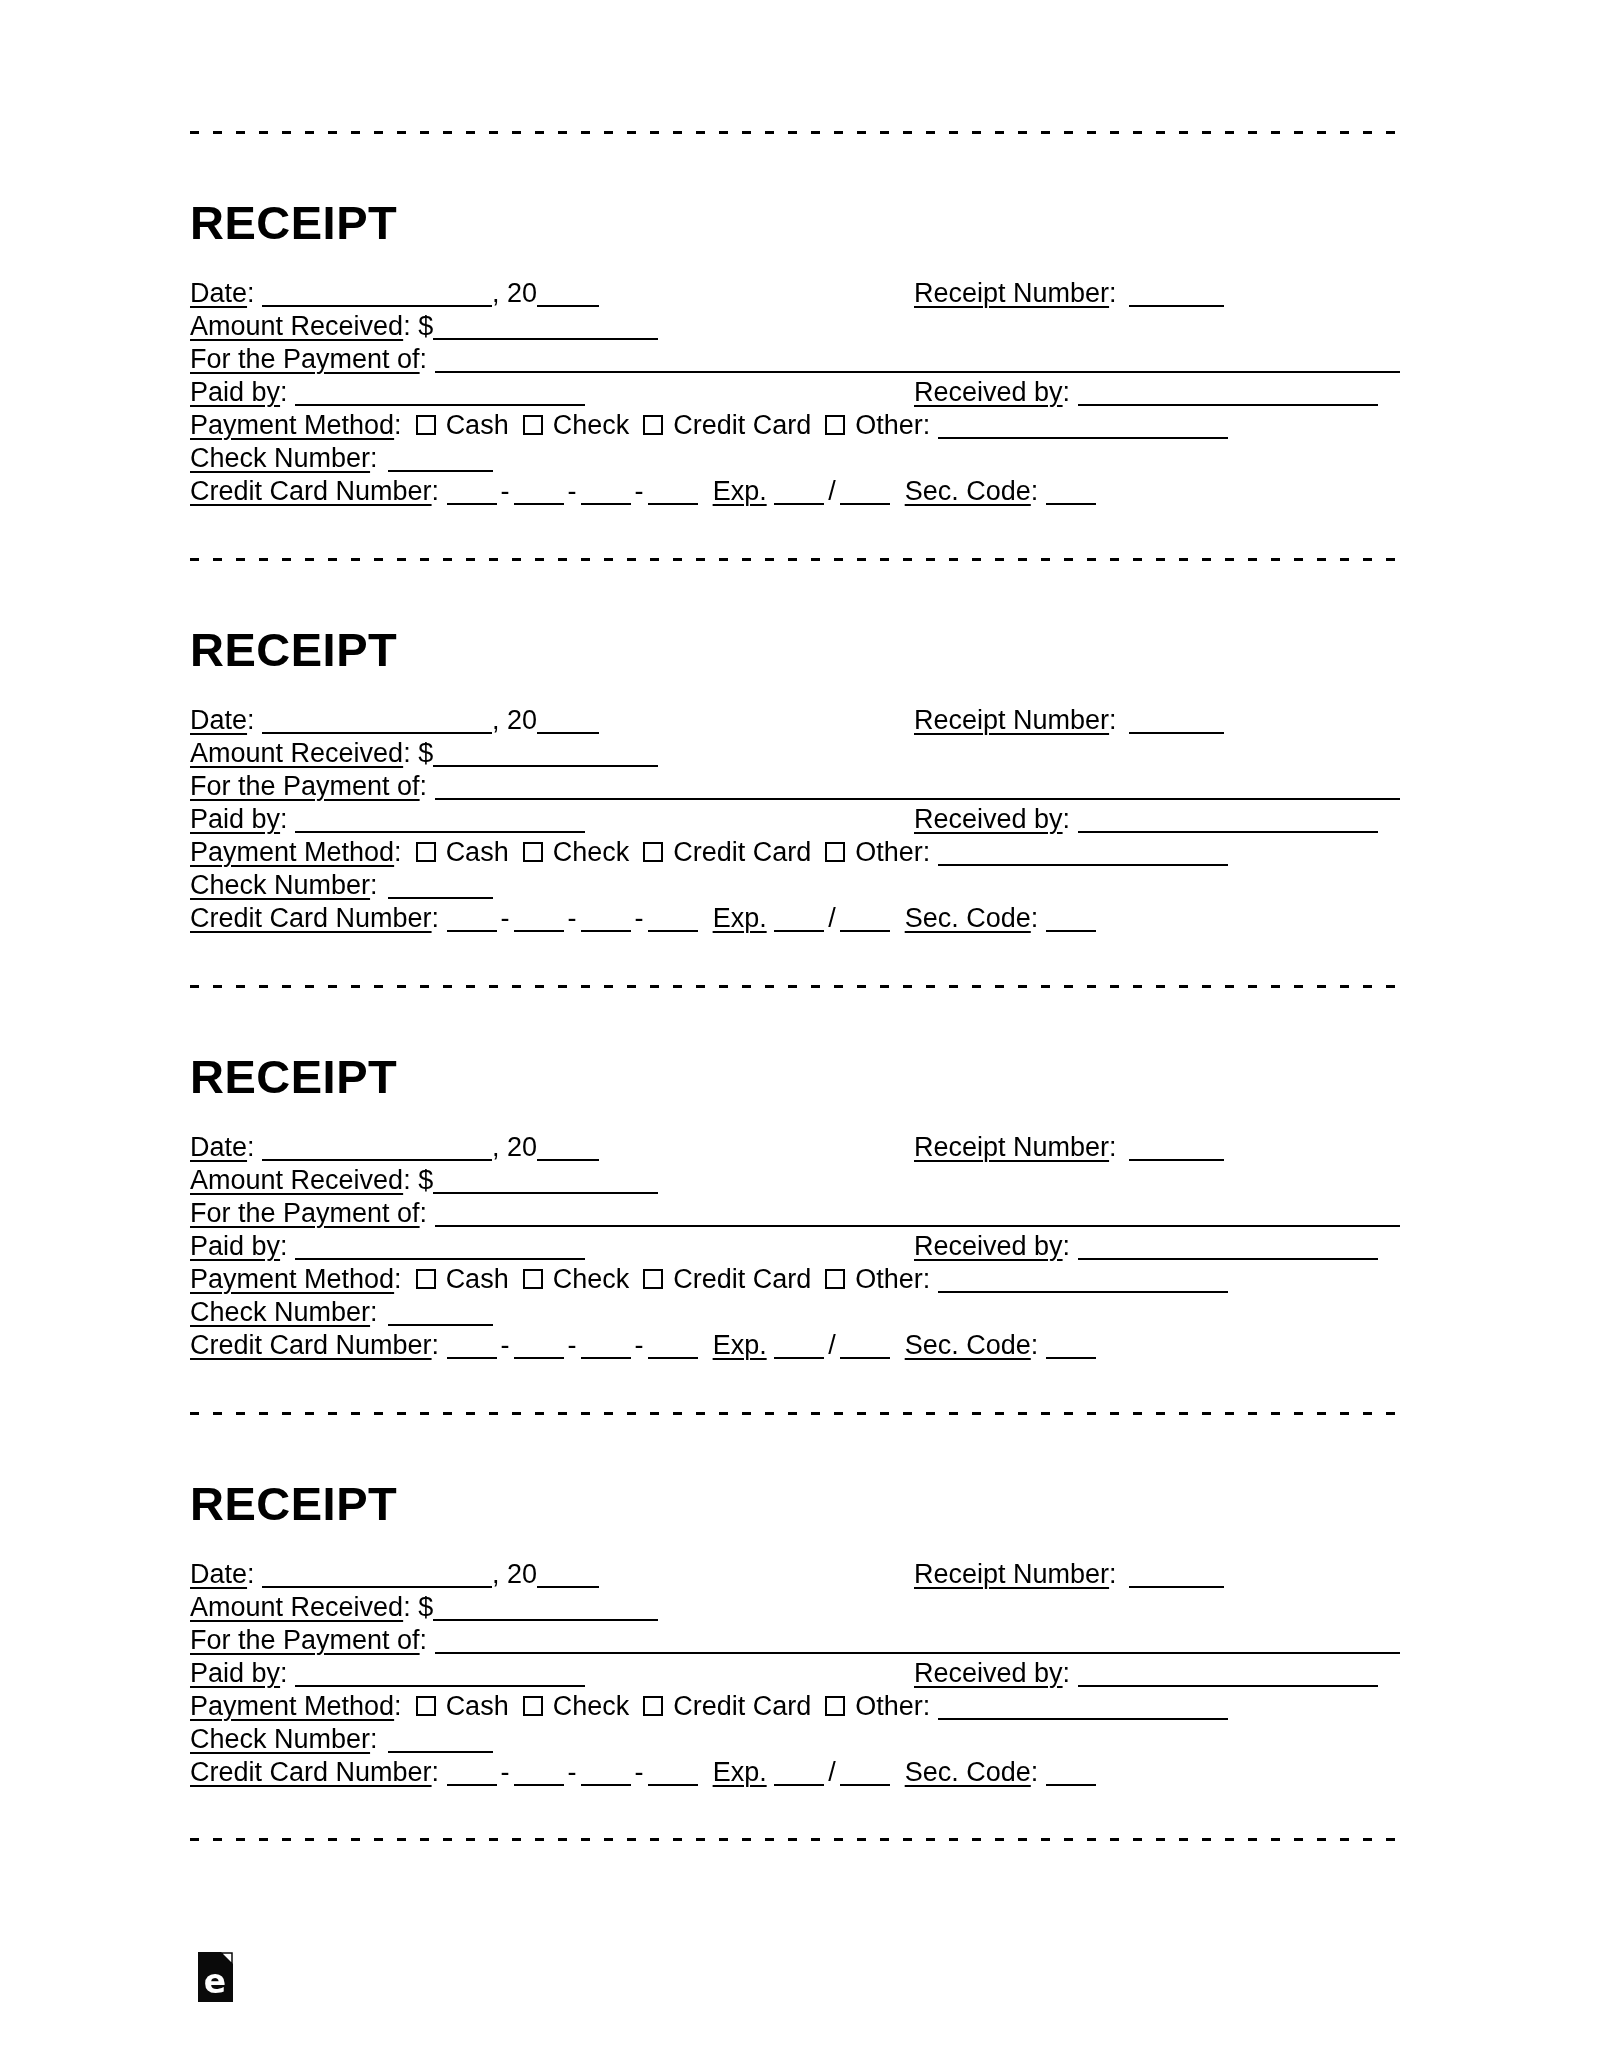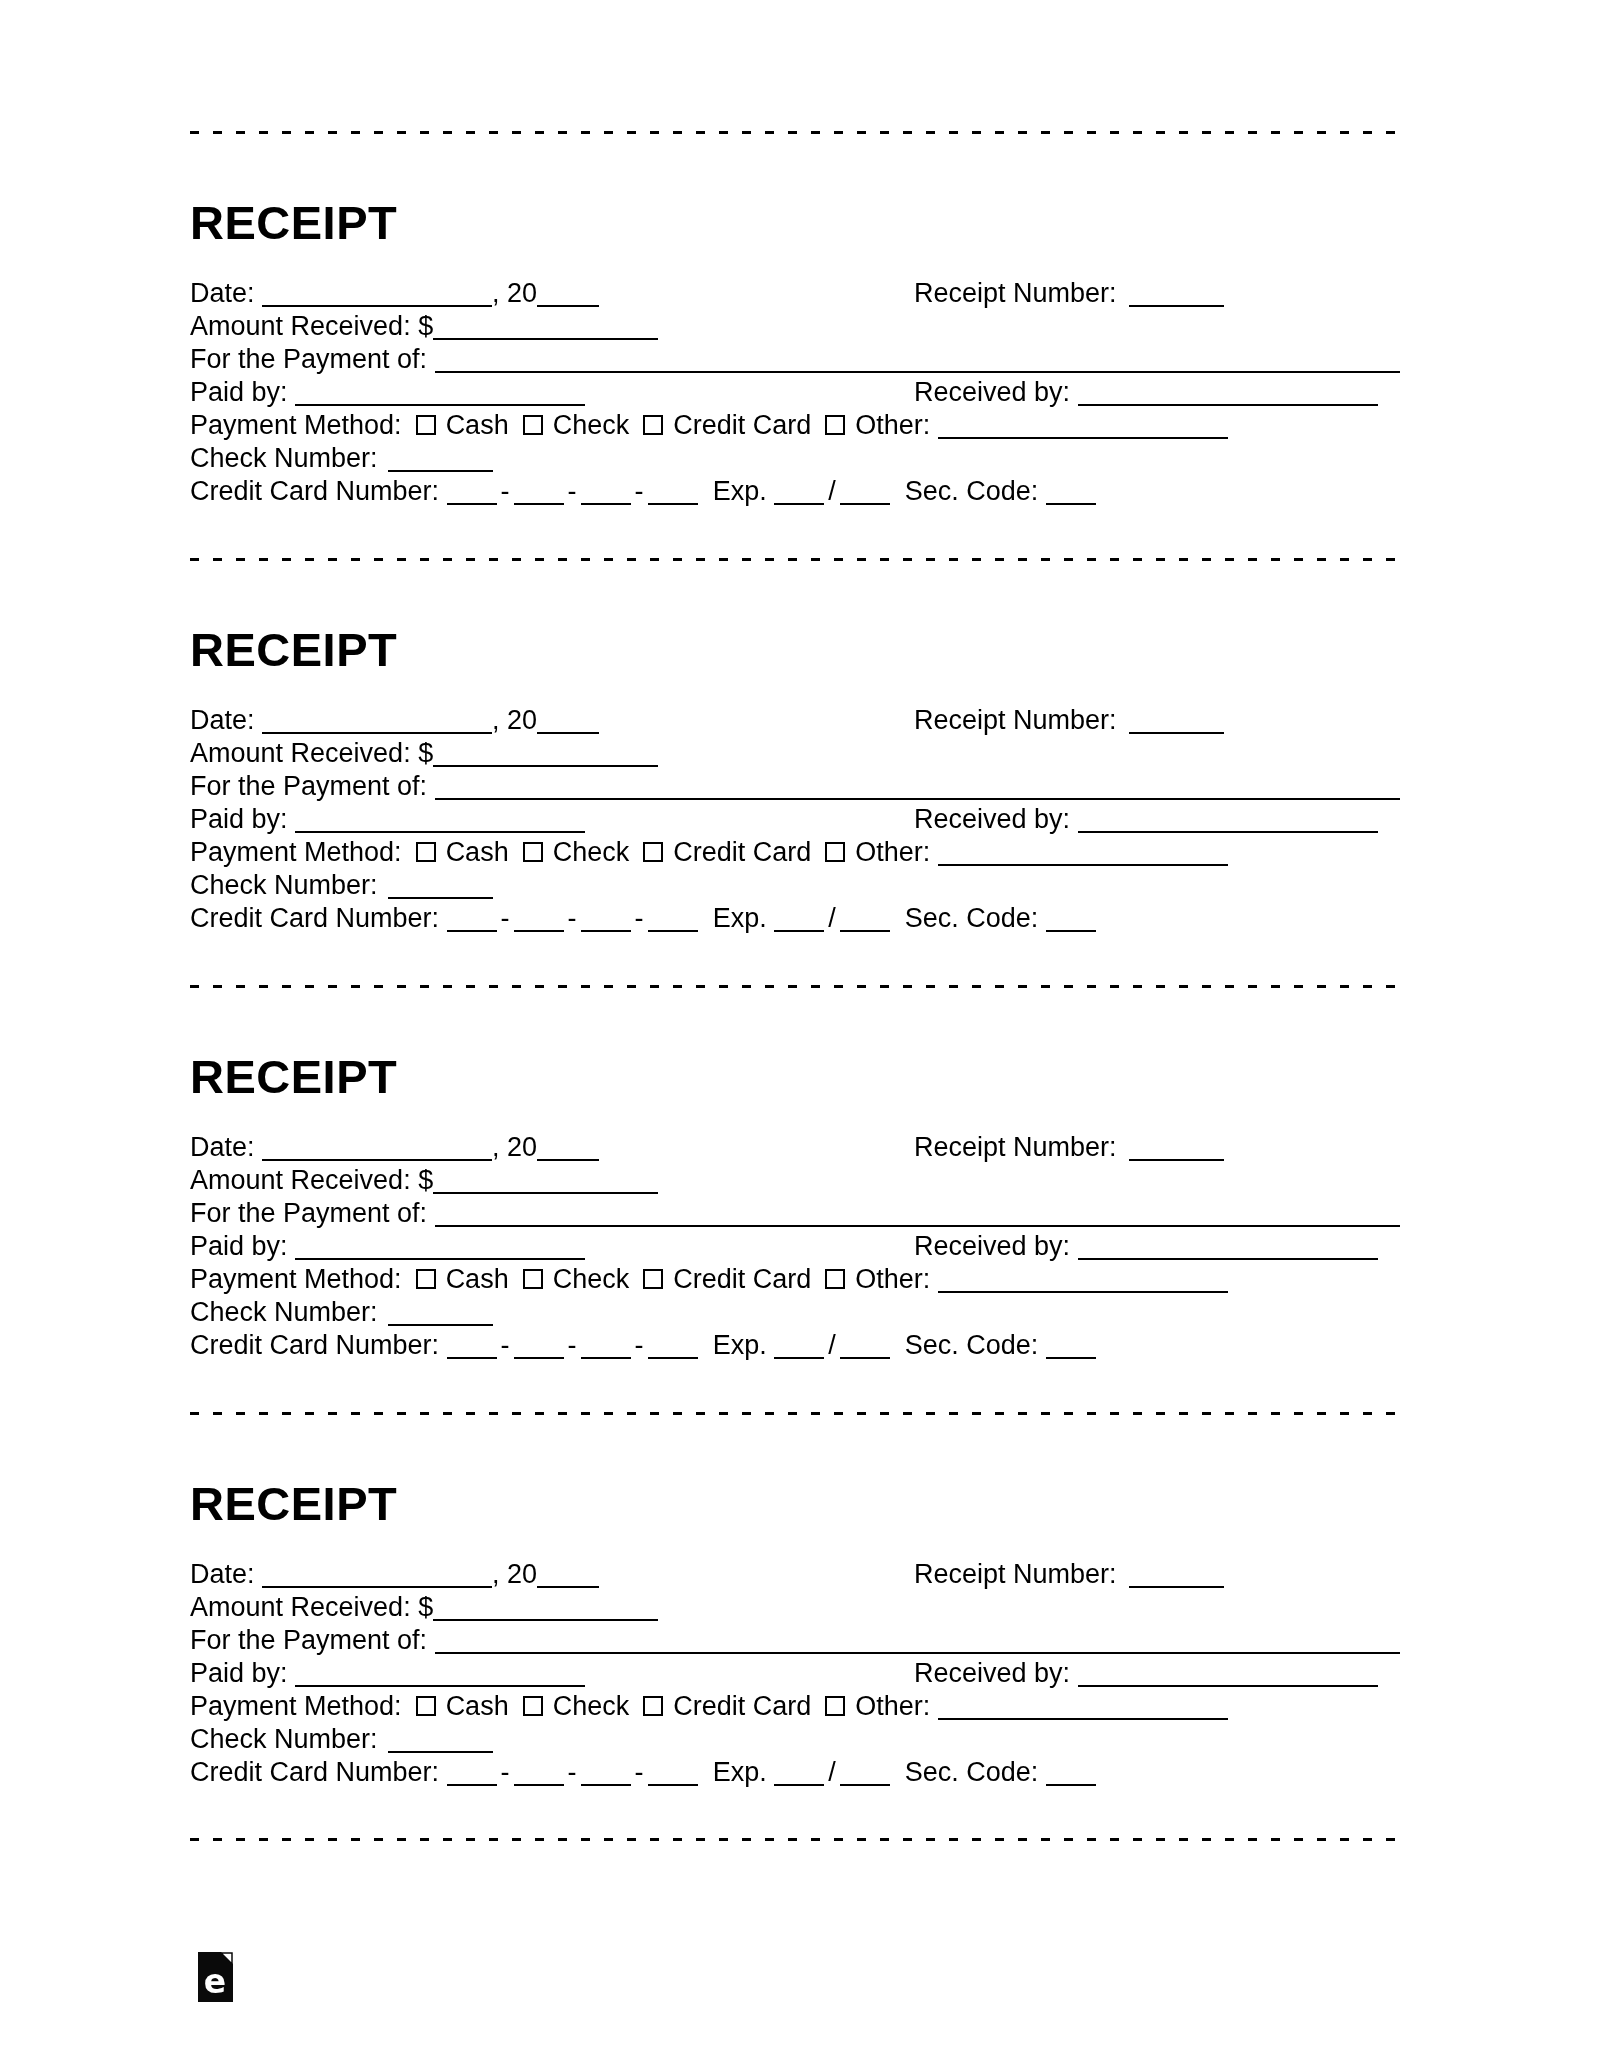--- a/index.html
+++ b/index.html
@@ -29,21 +29,21 @@
     top: 68px;
     margin: 0;
     font-size: 47px;
     font-weight: bold;
     line-height: 1;
     letter-spacing: 0.5px;
   }
   .rbody { position: absolute; left: 190px; top: 146px; width: 1217px; }
   .line { position: relative; height: 33px; line-height: 33px; white-space: nowrap; }
   .rcol { position: absolute; left: 724px; top: 0; }
-  .u { text-decoration-thickness: 2px; text-underline-offset: 4px; }
+  .u { text-decoration: underline; text-decoration-thickness: 2px; text-underline-offset: 4px; }
   .blank {
     display: inline-block;
     height: 24px;
     vertical-align: -5px;
     border-bottom: 2px solid #000;
   }
   .b-date   { width: 230px; }
   .b-year   { width: 62px; }
   .b-rnum   { width: 95px;  margin-left: 12px; }
   .b-amount { width: 225px; }

